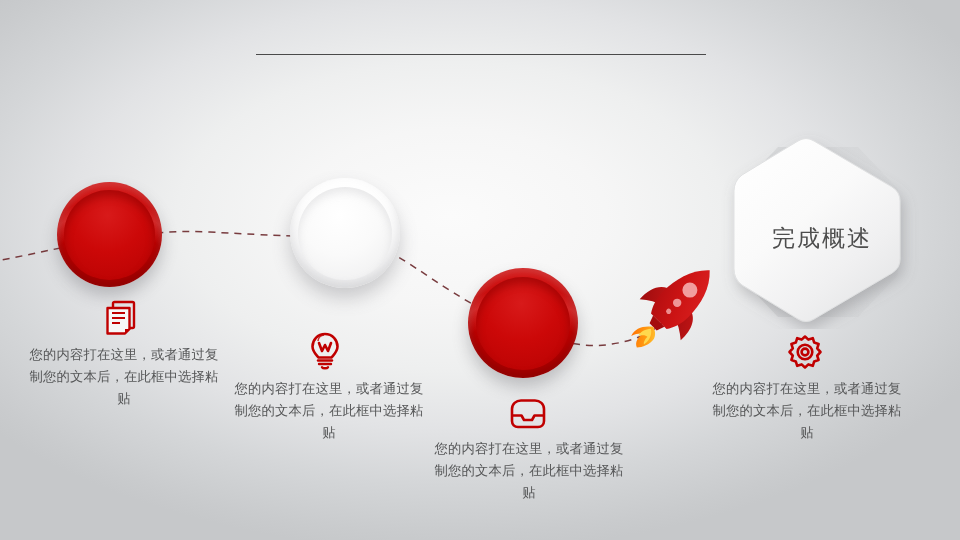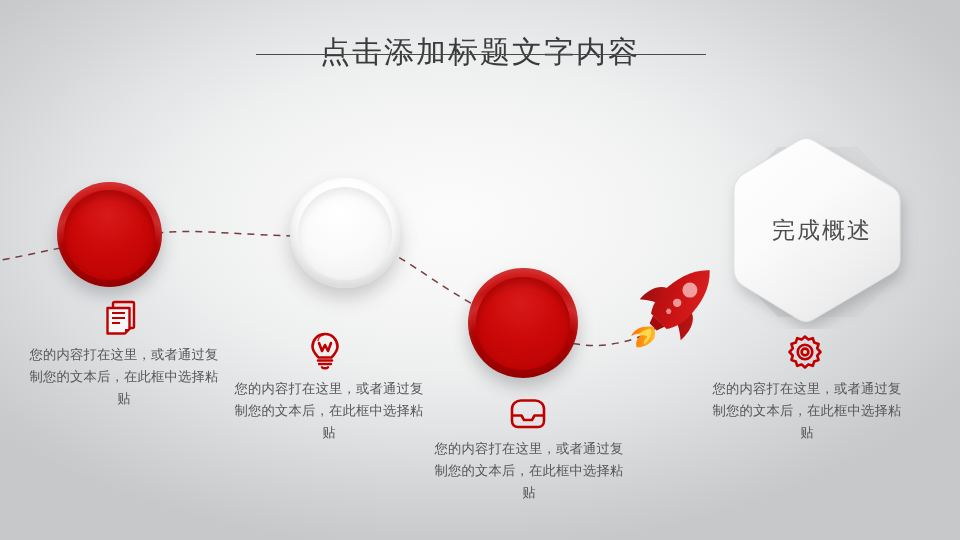--- a/index.html
+++ b/index.html
@@ -122,21 +122,21 @@
   #hex-wrap {
     position: absolute;
     left: 706px;
     top: 131px;
     width: 224px;
     height: 198px;
   }
   #hex-label {
     position: absolute;
     left: 0;
-    top: 0;
+    top: 8px;
     width: 224px;
     height: 198px;
     display: flex;
     align-items: center;
     justify-content: center;
     font-size: 23px;
     letter-spacing: 2px;
     color: #4d4d4d;
     padding-left: 8px;
     box-sizing: border-box;
@@ -170,23 +170,20 @@
   #info-3 { left: 429px; top: 390px; }
   #info-3 .info-icon { justify-content: flex-start; padding-left: 80px; }
   #info-4 { left: 707px; top: 330px; }
   #info-4 .info-icon { justify-content: flex-start; padding-left: 80px; }
 </style>
 </head>
 <body>
 
 <div id="slide">
 
-  <div id="title-block">
-    <div id="page-title">点击添加标题文字内容</div>
-  </div>
   <div id="title-rule"></div>
 
   <svg id="connector" viewBox="0 0 960 540">
     <path d="M -10 262
              C 60 250, 130 228, 210 232
              C 280 236, 300 236, 345 238
              C 395 242, 430 286, 500 318
              C 545 338, 580 350, 612 344
              C 640 340, 655 330, 668 318" fill="none" stroke="#6e2b2f" stroke-width="1.5" stroke-dasharray="7 6" stroke-linecap="butt" opacity="0.92"></path>
   </svg>

